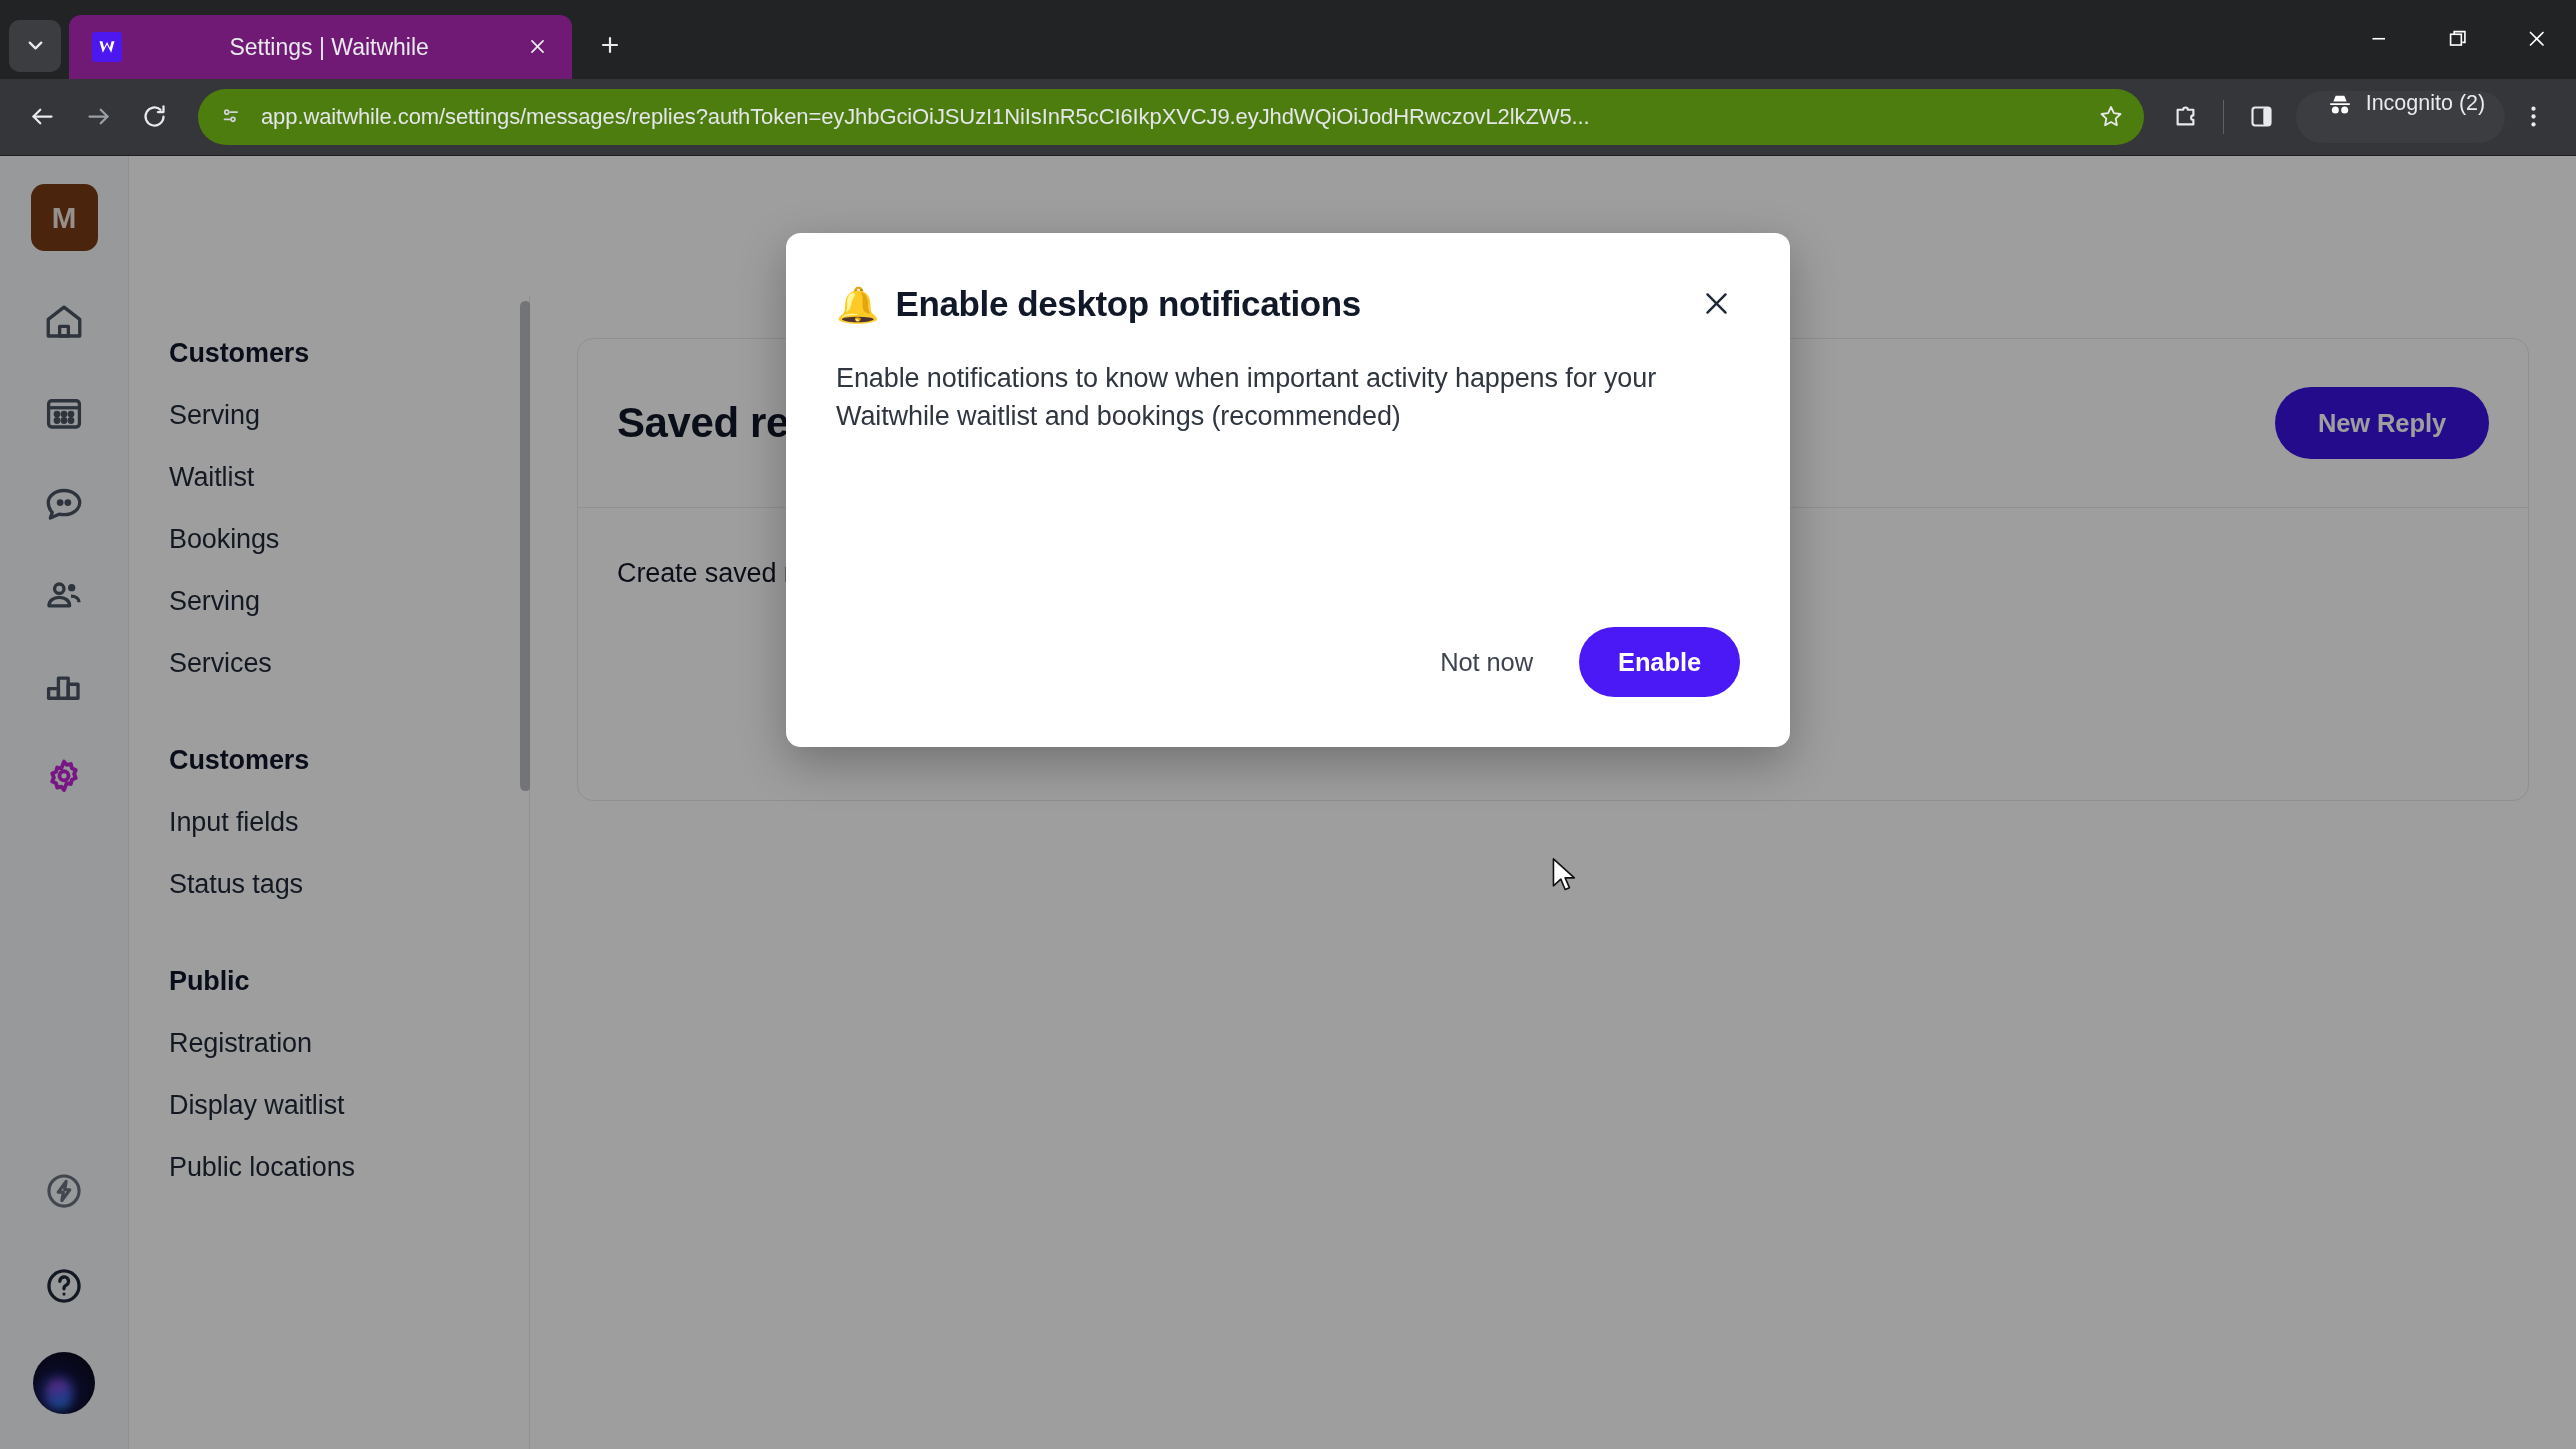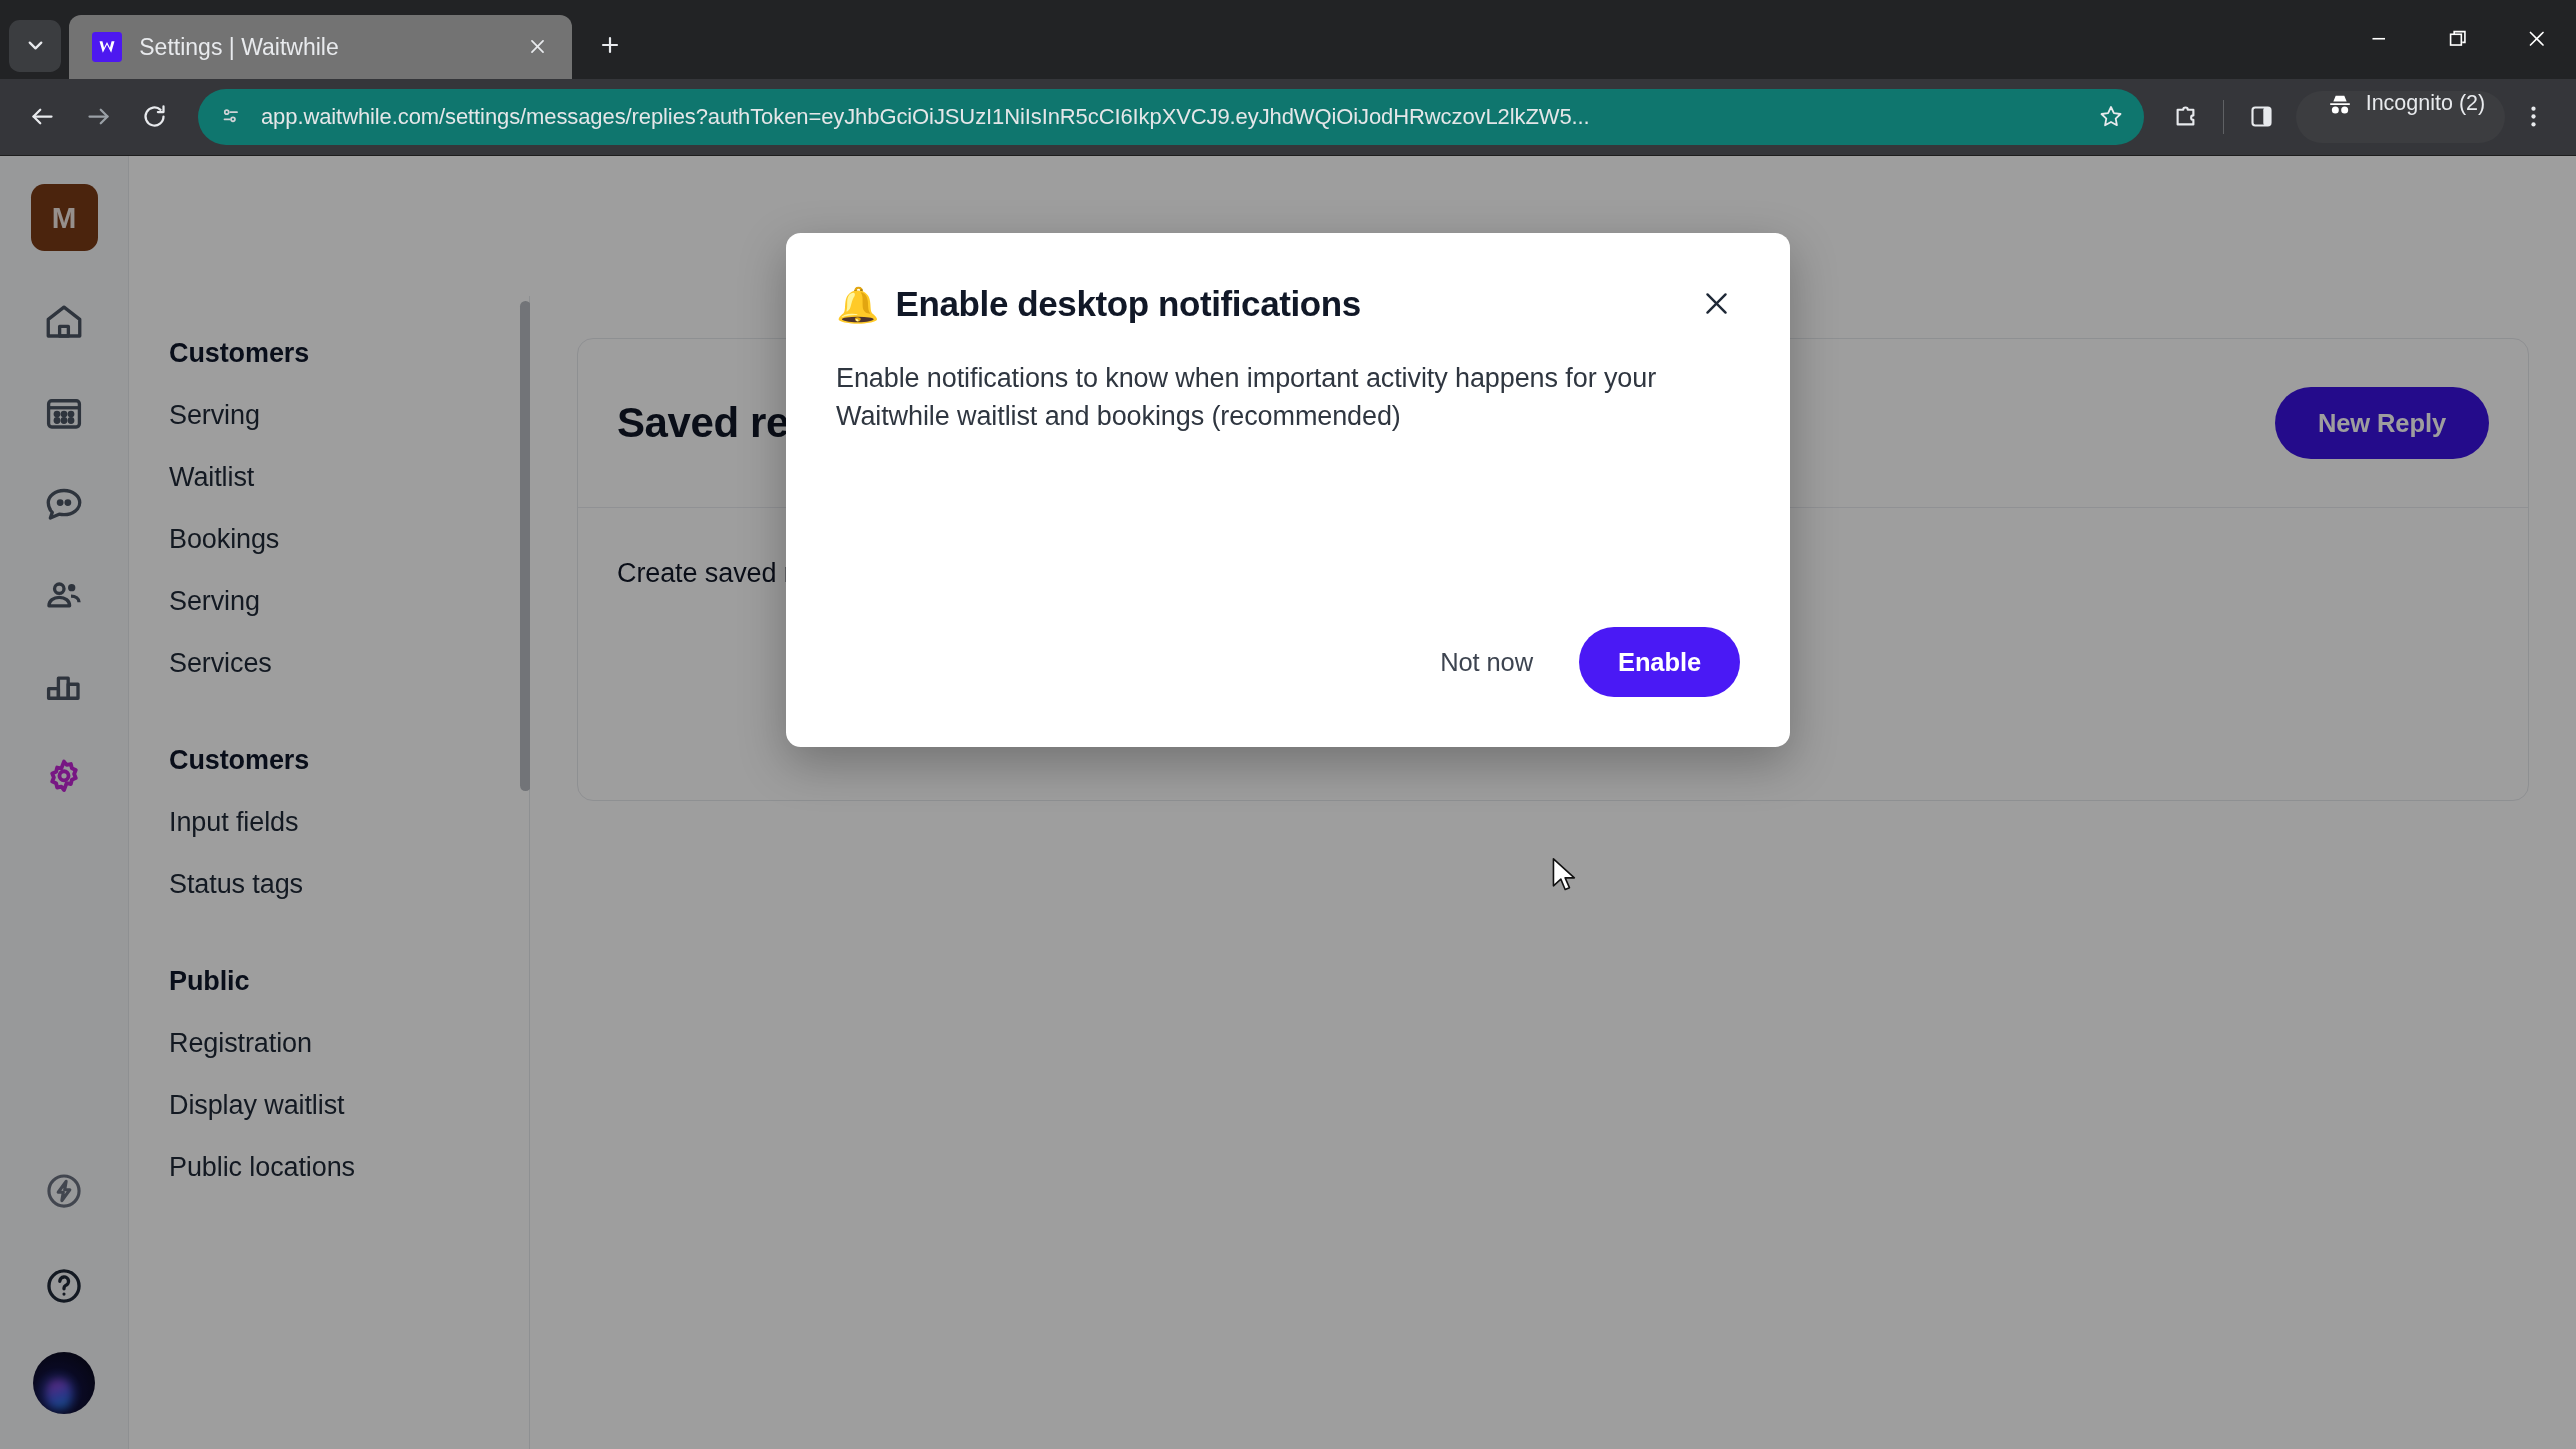--- a/index.html
+++ b/index.html
@@ -21,23 +21,24 @@
   .tablist-btn {
     width: 52px; height: 52px; margin-bottom: 6.7px; margin-right: 8px;
     border-radius: 10.7px; background: #3b3d40;
     display: flex; align-items: center; justify-content: center;
   }
   .tablist-btn svg { width: 23px; height: 23px; }
 
   .tab {
     display: flex; align-items: center;
     height: 64px; width: 503px;
-    background: #737373; border-radius: 12px 12px 0 0;
+    background: #701a75; border-radius: 12px 12px 0 0;
     padding: 0 17.4px 0 23px;
     position: relative;
+    text-align: center;
   }
   .favicon {
     width: 29.5px; height: 29.5px; border-radius: 3.4px;
     background: #4d18f0; flex: 0 0 auto;
     display: flex; align-items: center; justify-content: center;
     color: #fff; font-size: 20px; font-weight: 700; line-height: 1;
   }
   .tab-title {
     color: #e8eaed; font-size: 23px; margin-left: 17.4px;
     white-space: nowrap; overflow: hidden; text-overflow: ellipsis;
@@ -61,21 +62,21 @@
   .toolbar {
     height: 76px; background: #35363a;
     display: flex; align-items: center; padding: 0 14.8px;
     position: relative;
   }
   .tb-icon { width: 56px; height: 56px; border-radius: 50%; display: flex; align-items: center; justify-content: center; flex: 0 0 auto; }
   .tb-icon svg { width: 27px; height: 27px; }
 
   .omnibox {
     flex: 1 1 auto; height: 56px; margin: 0 13.4px 0 14.8px;
-    background: #0f766e; border-radius: 28px;
+    background: #4d7c0f; border-radius: 28px;
     display: flex; align-items: center; padding: 0 12px 0 12px;
     min-width: 0;
   }
   .omni-lock { width: 42px; height: 42px; border-radius: 50%; display: flex; align-items: center; justify-content: center; flex: 0 0 auto; background: transparent; }
   .omni-lock svg { width: 21.5px; height: 21.5px; }
   .omni-url {
     flex: 1 1 auto; color: #e4e6e8; font-size: 22px; margin-left: 9.4px;
     white-space: nowrap; overflow: hidden; text-overflow: clip;
     letter-spacing: -0.1px;
   }

